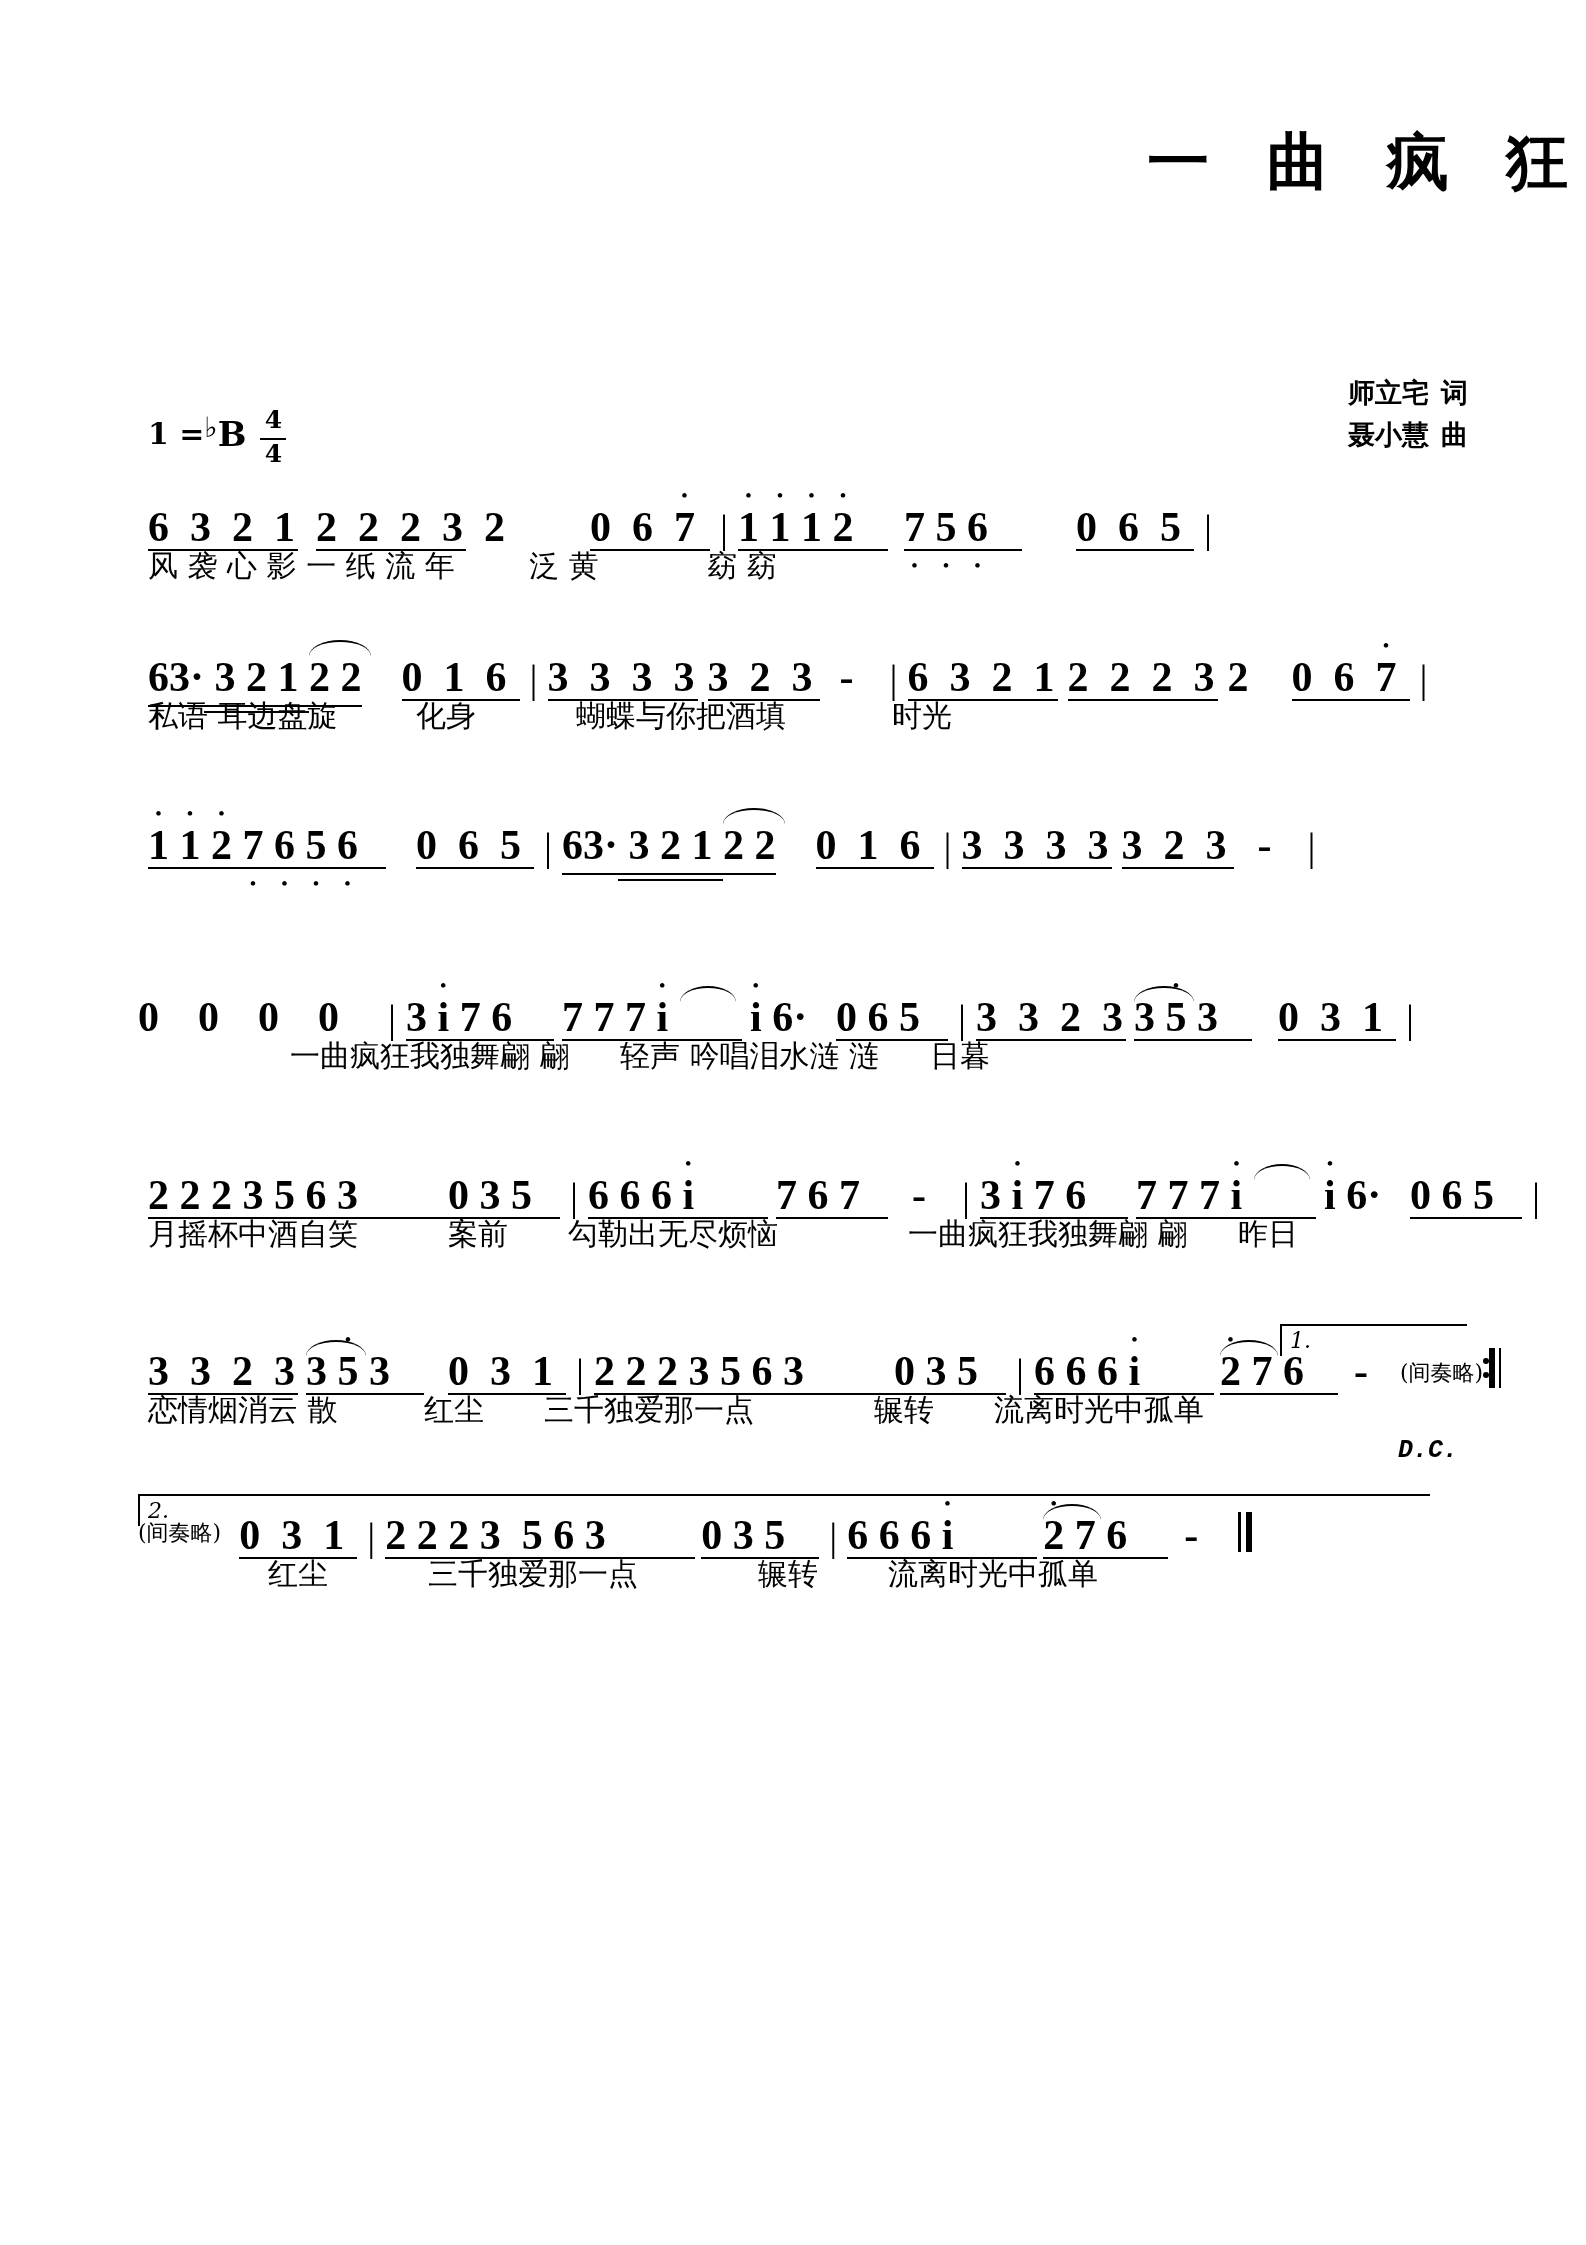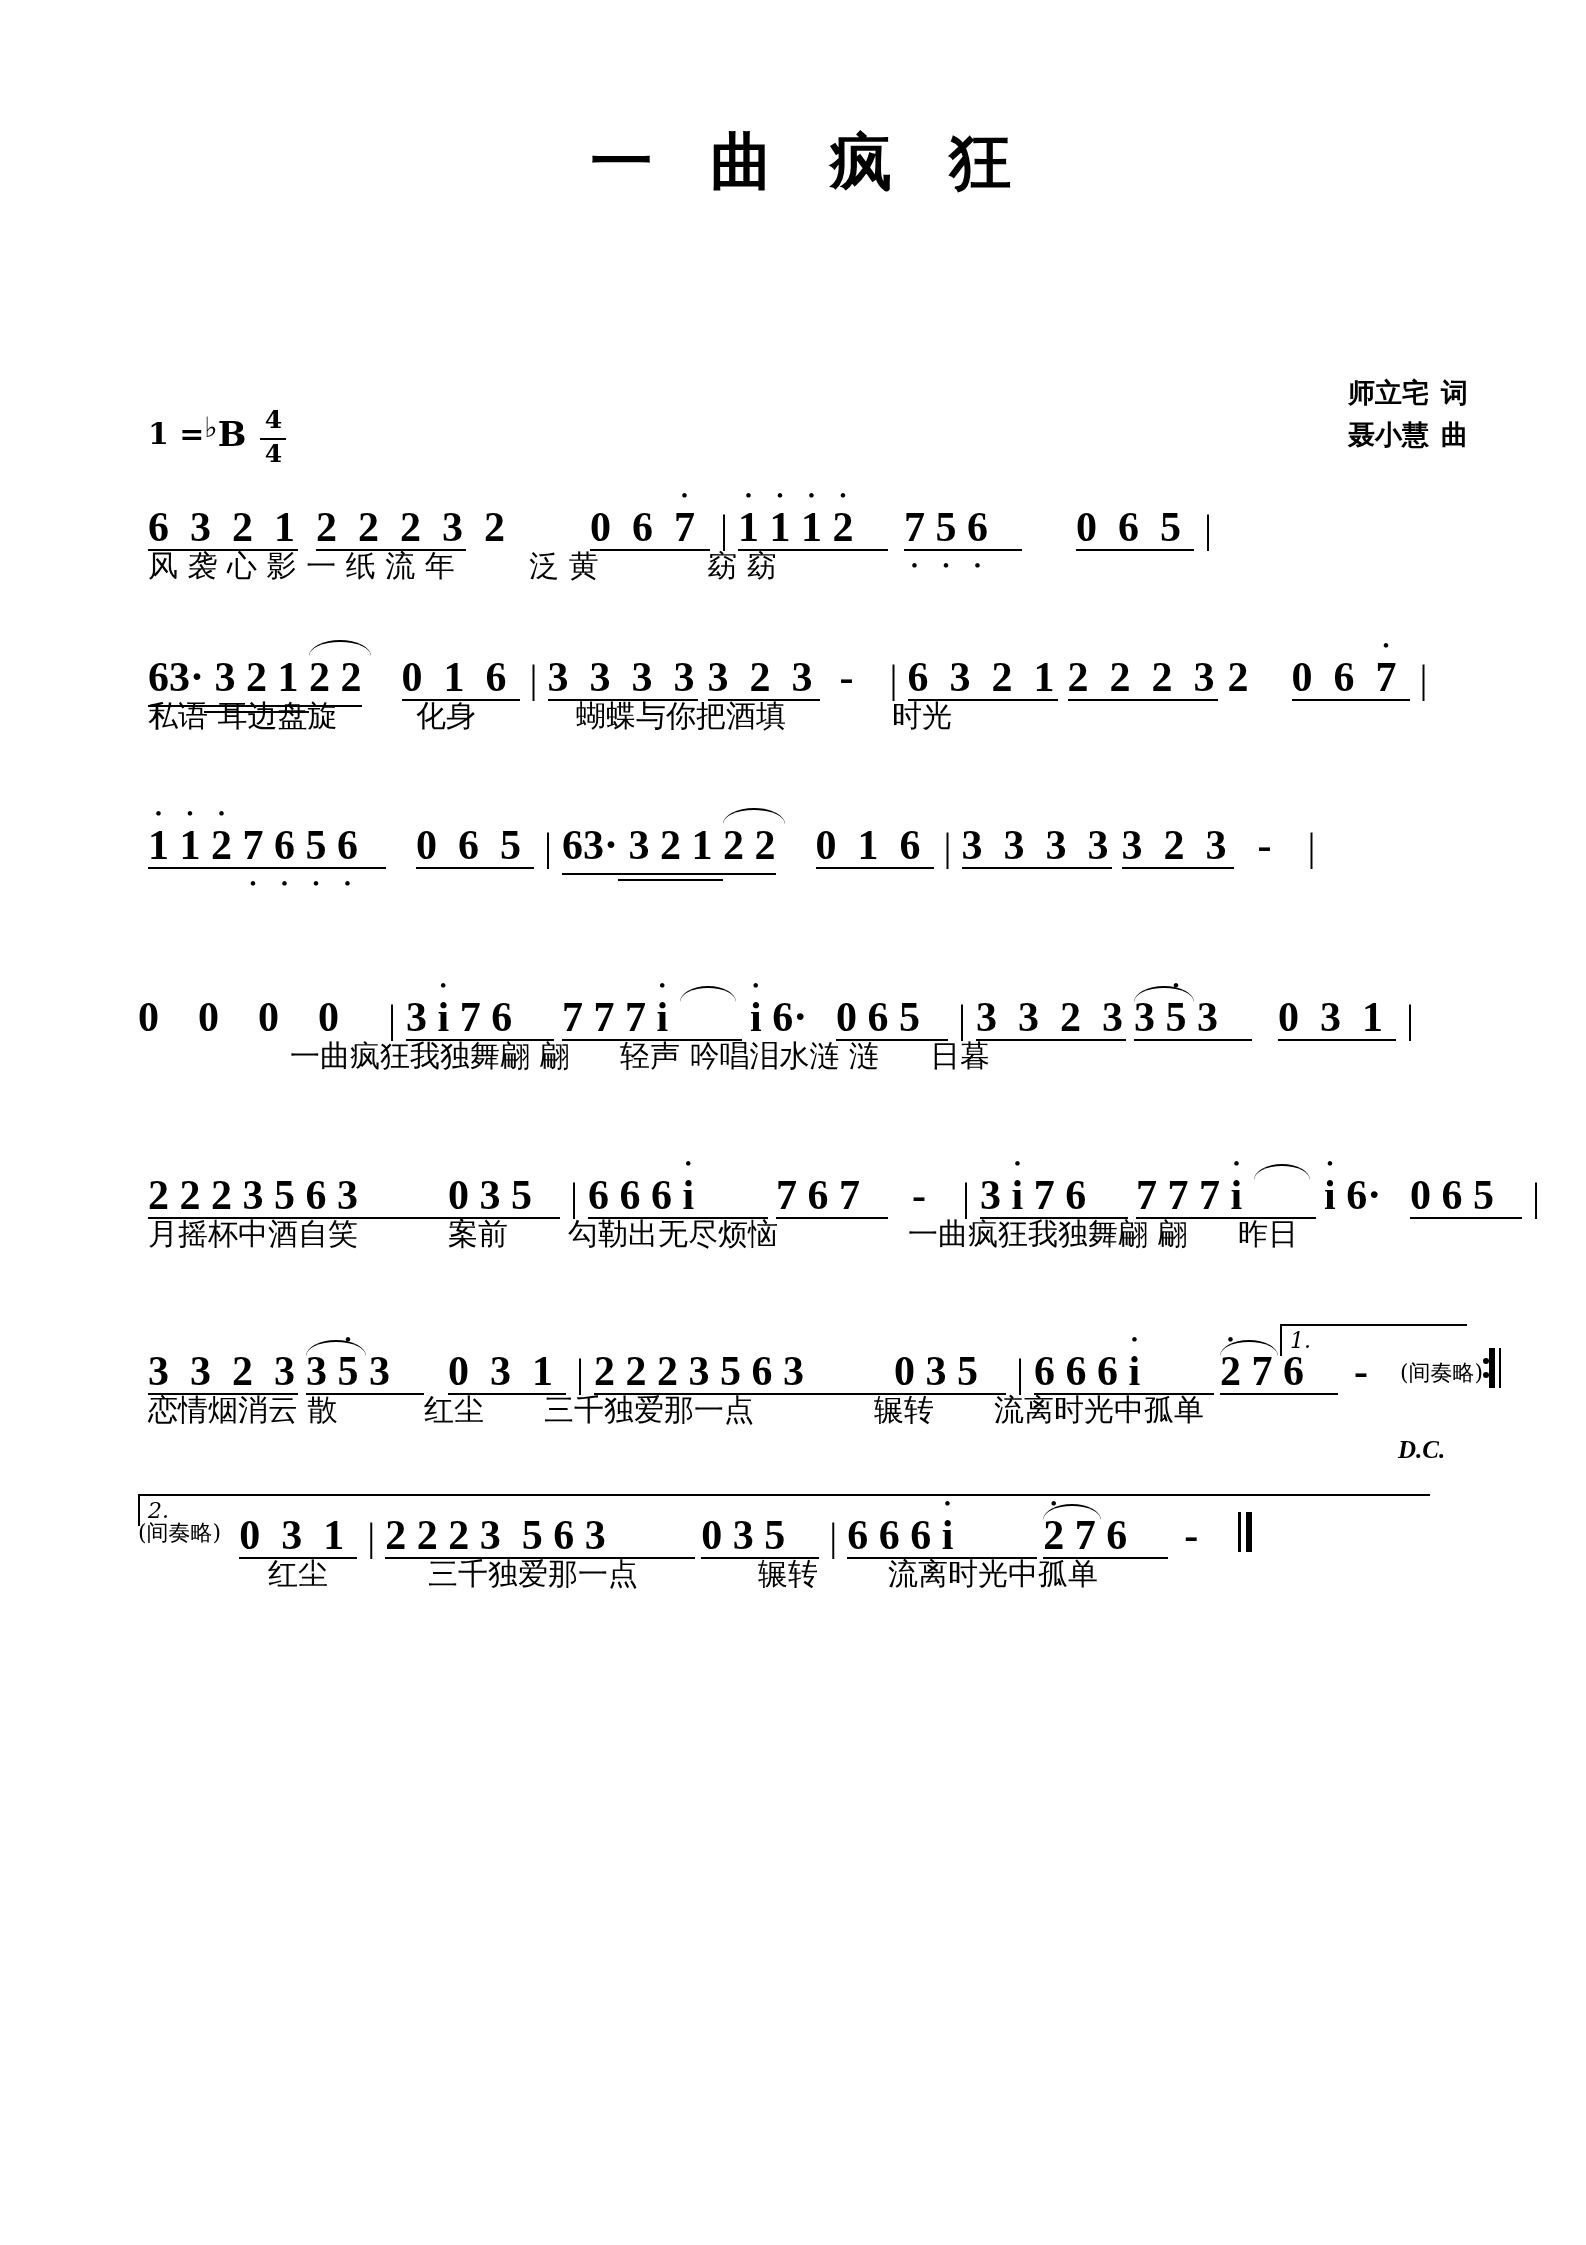--- a/index.html
+++ b/index.html
@@ -16,21 +16,21 @@
     overflow: hidden;
   }
   .page {
     position: relative;
     width: 1586px;
     height: 2245px;
   }
 
   
   .title {
-    text-align: center;
+    text-align: right;
     font-family: "DejaVu Serif", serif;
     font-size: 62px;
     font-weight: bold;
     letter-spacing: 18px;
     margin-top: 120px;
     padding-left: 18px;
     margin-left: 16px;
   }
   .credits {
     position: absolute;
@@ -176,21 +176,21 @@
     top: 2px;
     font-size: 22px;
     font-family: "DejaVu Serif", serif;
     font-style: italic;
   }
   .dcmark {
     position: absolute;
     font-style: italic;
     font-weight: bold;
     font-size: 25px;
-    font-family: Liberation Serif, serif;
+    font-family: Liberation Mono, monospace;
   }
   .interlude {
     font-size: 22px;
     font-family: "DejaVu Serif", serif;
     white-space: nowrap;
   }
   .repeat-end {
     display: inline-block;
     position: relative;
     width: 22px;

